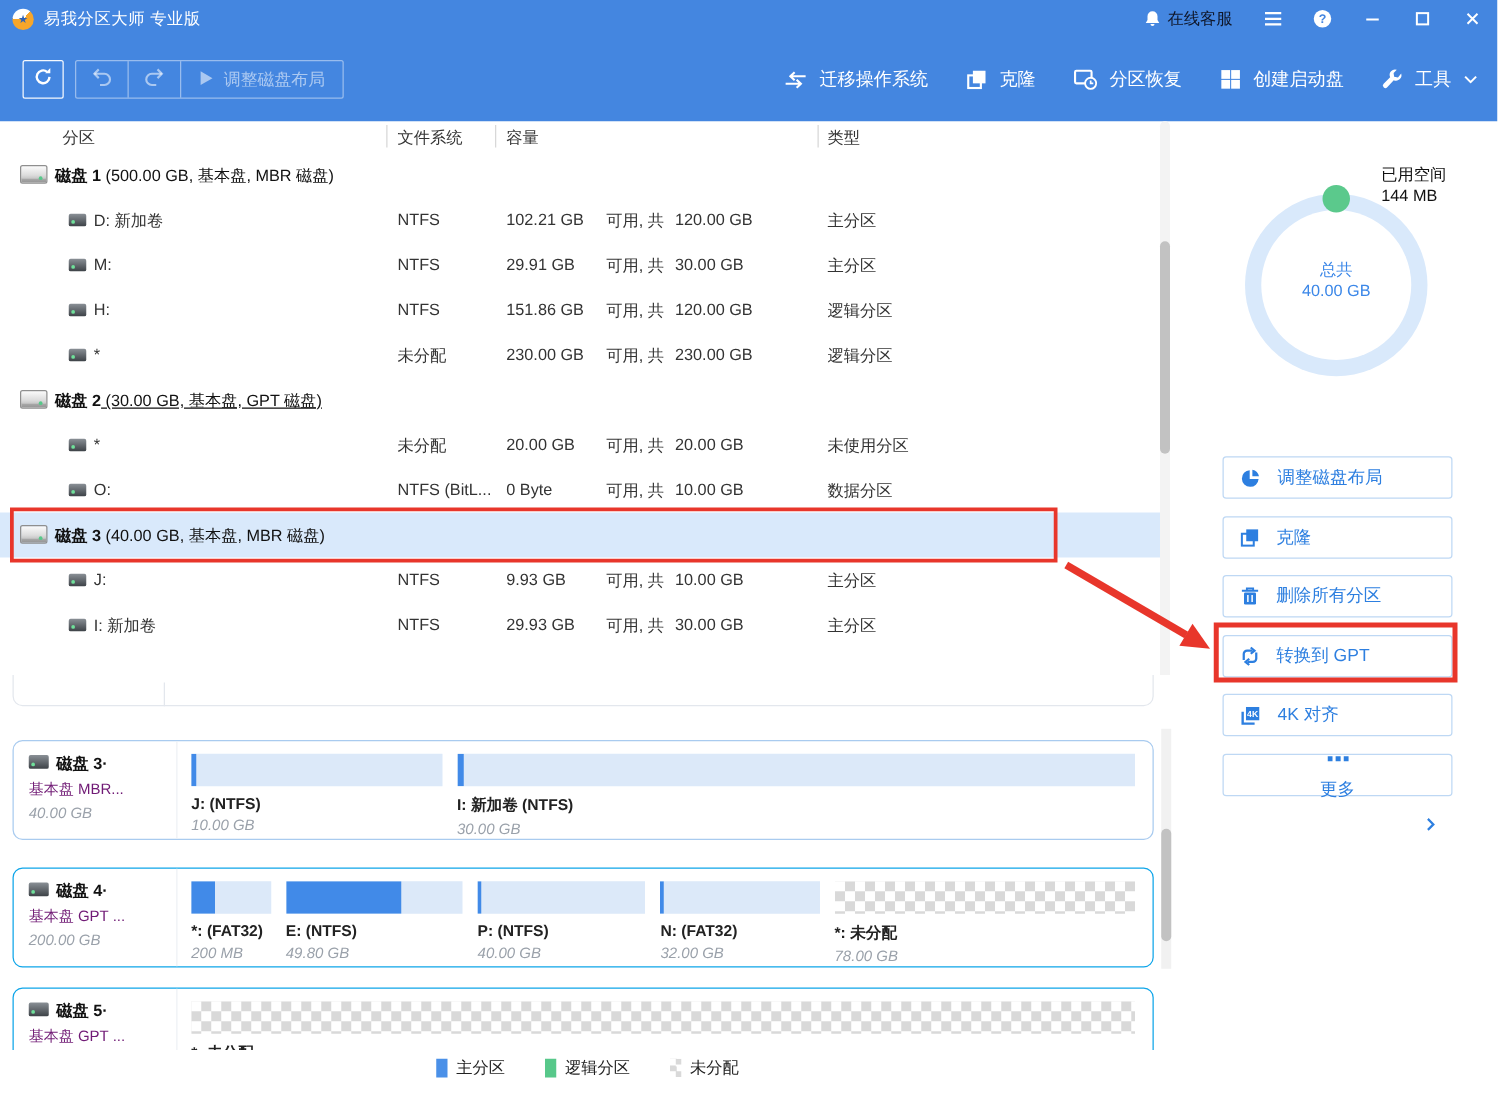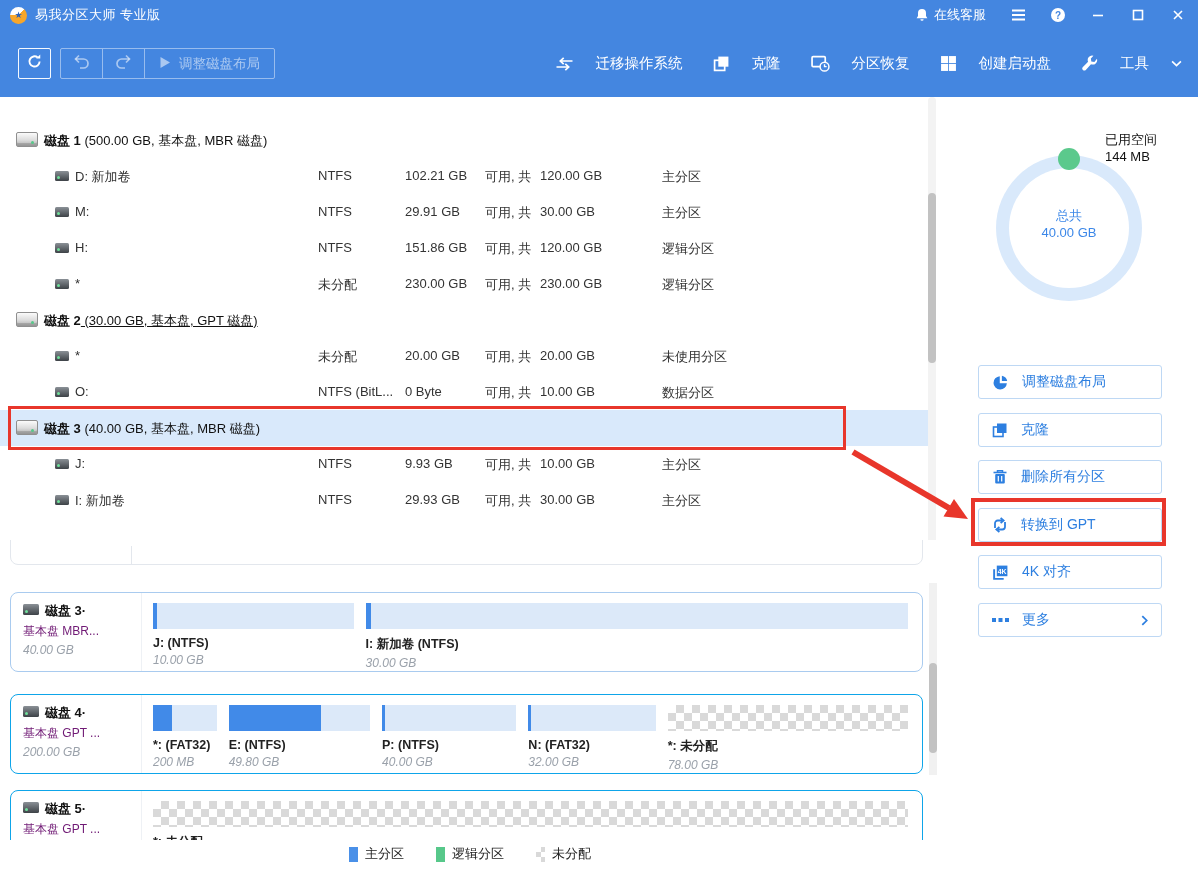--- a/index.html
+++ b/index.html
@@ -8,34 +8,34 @@
   .app { position:relative; width:1198px; height:878px; background:#fff; }
 
   
   .header { position:absolute; left:0; top:0; width:1198px; height:97px; background:#4486e0; }
   .titlebar { position:absolute; left:0; top:0; width:1198px; height:30px; display:flex; align-items:center; color:#fff; }
   .logo { width:17px; height:17px; border-radius:50%; margin:0 8px 0 10px;
     background:conic-gradient(from 40deg,#f7a62a 0 235deg,#ffffff 235deg 360deg);
     display:flex; align-items:center; justify-content:center; font-size:9px; color:#2c62b8; }
   .app-title { font-size:13px; letter-spacing:.5px; }
   .tb-right { margin-left:auto; display:flex; align-items:center; height:30px; }
-  .tb-item { display:flex; align-items:center; gap:5px; color:#ffffff; font-size:13px; padding:0 12px; height:30px; cursor:pointer; }
+  .tb-item { display:flex; align-items:center; gap:5px; color:#0f172a; font-size:13px; padding:0 12px; height:30px; cursor:pointer; }
   .tb-icon-btn { width:40px; height:30px; display:flex; align-items:center; justify-content:center; cursor:pointer; }
   .tb-right svg { display:block; }
 
   .toolbar { position:absolute; left:0; top:30px; width:1198px; height:67px; display:flex; align-items:center; color:#fff; }
   .refresh-btn { width:33px; height:31px; margin-left:18px; border:1px solid rgba(255,255,255,.95); border-radius:2px;
     display:flex; align-items:center; justify-content:center; cursor:pointer; }
   .op-group { height:31px; margin-left:9px; border:1px solid rgba(255,255,255,.45); border-radius:2px;
     display:flex; align-items:center; color:rgba(255,255,255,.55); }
   .op-btn { width:41px; height:29px; display:flex; align-items:center; justify-content:center; }
   .op-sep { width:1px; height:29px; background:rgba(255,255,255,.45); }
   .pending { display:flex; align-items:center; gap:8px; padding:0 14px; font-size:13.5px; }
   .toolbar-actions { margin-left:auto; margin-right:16px; display:flex; align-items:center; gap:30px; }
-  .tact { display:flex; align-items:center; gap:22px; font-size:14.5px; cursor:pointer; white-space:nowrap; }
+  .tact { display:flex; align-items:center; gap:10px; font-size:14.5px; cursor:pointer; white-space:nowrap; }
 
   
   .thead { position:absolute; left:0; top:97px; width:928px; height:25px; }
   .thead span { position:absolute; top:4px; font-size:13px; color:#333; }
   .hsep { position:absolute; top:3px; width:1px; height:18px; background:#d8d8d8; }
   .rows { position:absolute; left:0; top:122px; width:928px; height:456px; overflow:hidden; }
   .row { position:relative; width:928px; height:36px; font-size:13px; color:#333; cursor:pointer; }
   .row.sel { background:#d9e9fb; }
   .row span { position:absolute; top:10px; }
   .r-dname { left:44px; font-weight:bold; color:#111; }
@@ -241,20 +241,29 @@
             <span class="ic" style="display: flex; align-items: center;">
               <svg width="11" height="7" viewBox="0 0 10 6">
                 <path d="M1 1l4 4 4-4" fill="none" stroke="currentColor" stroke-width="1.5"></path>
               </svg>
             </span>
           </div>
         </div>
     </div>
   </div>
 
+  <div class="thead">
+    <span style="left:50px">分区</span>
+    <span style="left:318px">文件系统</span>
+    <span style="left:405px">容量</span>
+    <span style="left:662px">类型</span>
+    <div class="hsep" style="left:309px"></div>
+    <div class="hsep" style="left:396px"></div>
+    <div class="hsep" style="left:654px"></div>
+  </div>
 
   <div class="rows" id="rows">
       <div class="row">
         <div class="dico"></div>
         <span class="r-dname">磁盘 1<span class="r-dinfo" style="position: static;">&nbsp;(500.00 GB, 基本盘, MBR 磁盘)</span></span>
       </div>
       <div class="row">
         <div class="pico"></div>
         <span class="r-name">D: 新加卷</span>
         <span class="r-fs">NTFS</span>
@@ -395,21 +404,21 @@
       <div class="side-btn" style="top: 555.4px;">
         <span class="ic" style="display: flex; align-items: center;">
           <svg width="17" height="17" viewBox="0 0 16 16">
             <path d="M2 5v9h9" fill="none" stroke="currentColor" stroke-width="1.8"></path>
             <rect x="4.5" y="1.5" width="10" height="10" fill="currentColor"></rect>
             <text x="9.5" y="9.3" text-anchor="middle" font-size="6.5" font-weight="bold" fill="#fff">4K</text>
           </svg>
         </span>
         <span>4K 对齐</span>
       </div>
-      <div class="side-btn" style="top: 603px;">
+      <div class="side-btn" style="top: 603px; flex-direction: column;">
         <span class="ic" style="display: flex; align-items: center;">
           <svg width="17" height="6" viewBox="0 0 17 6">
             <rect x="0" y="1" width="4" height="4" fill="currentColor"></rect>
             <rect x="6.5" y="1" width="4" height="4" fill="currentColor"></rect>
             <rect x="13" y="1" width="4" height="4" fill="currentColor"></rect>
           </svg>
         </span>
         <span>更多</span>
         <span class="ic chev" style="display: flex; align-items: center;">
           <svg width="7" height="11" viewBox="0 0 6 10">

